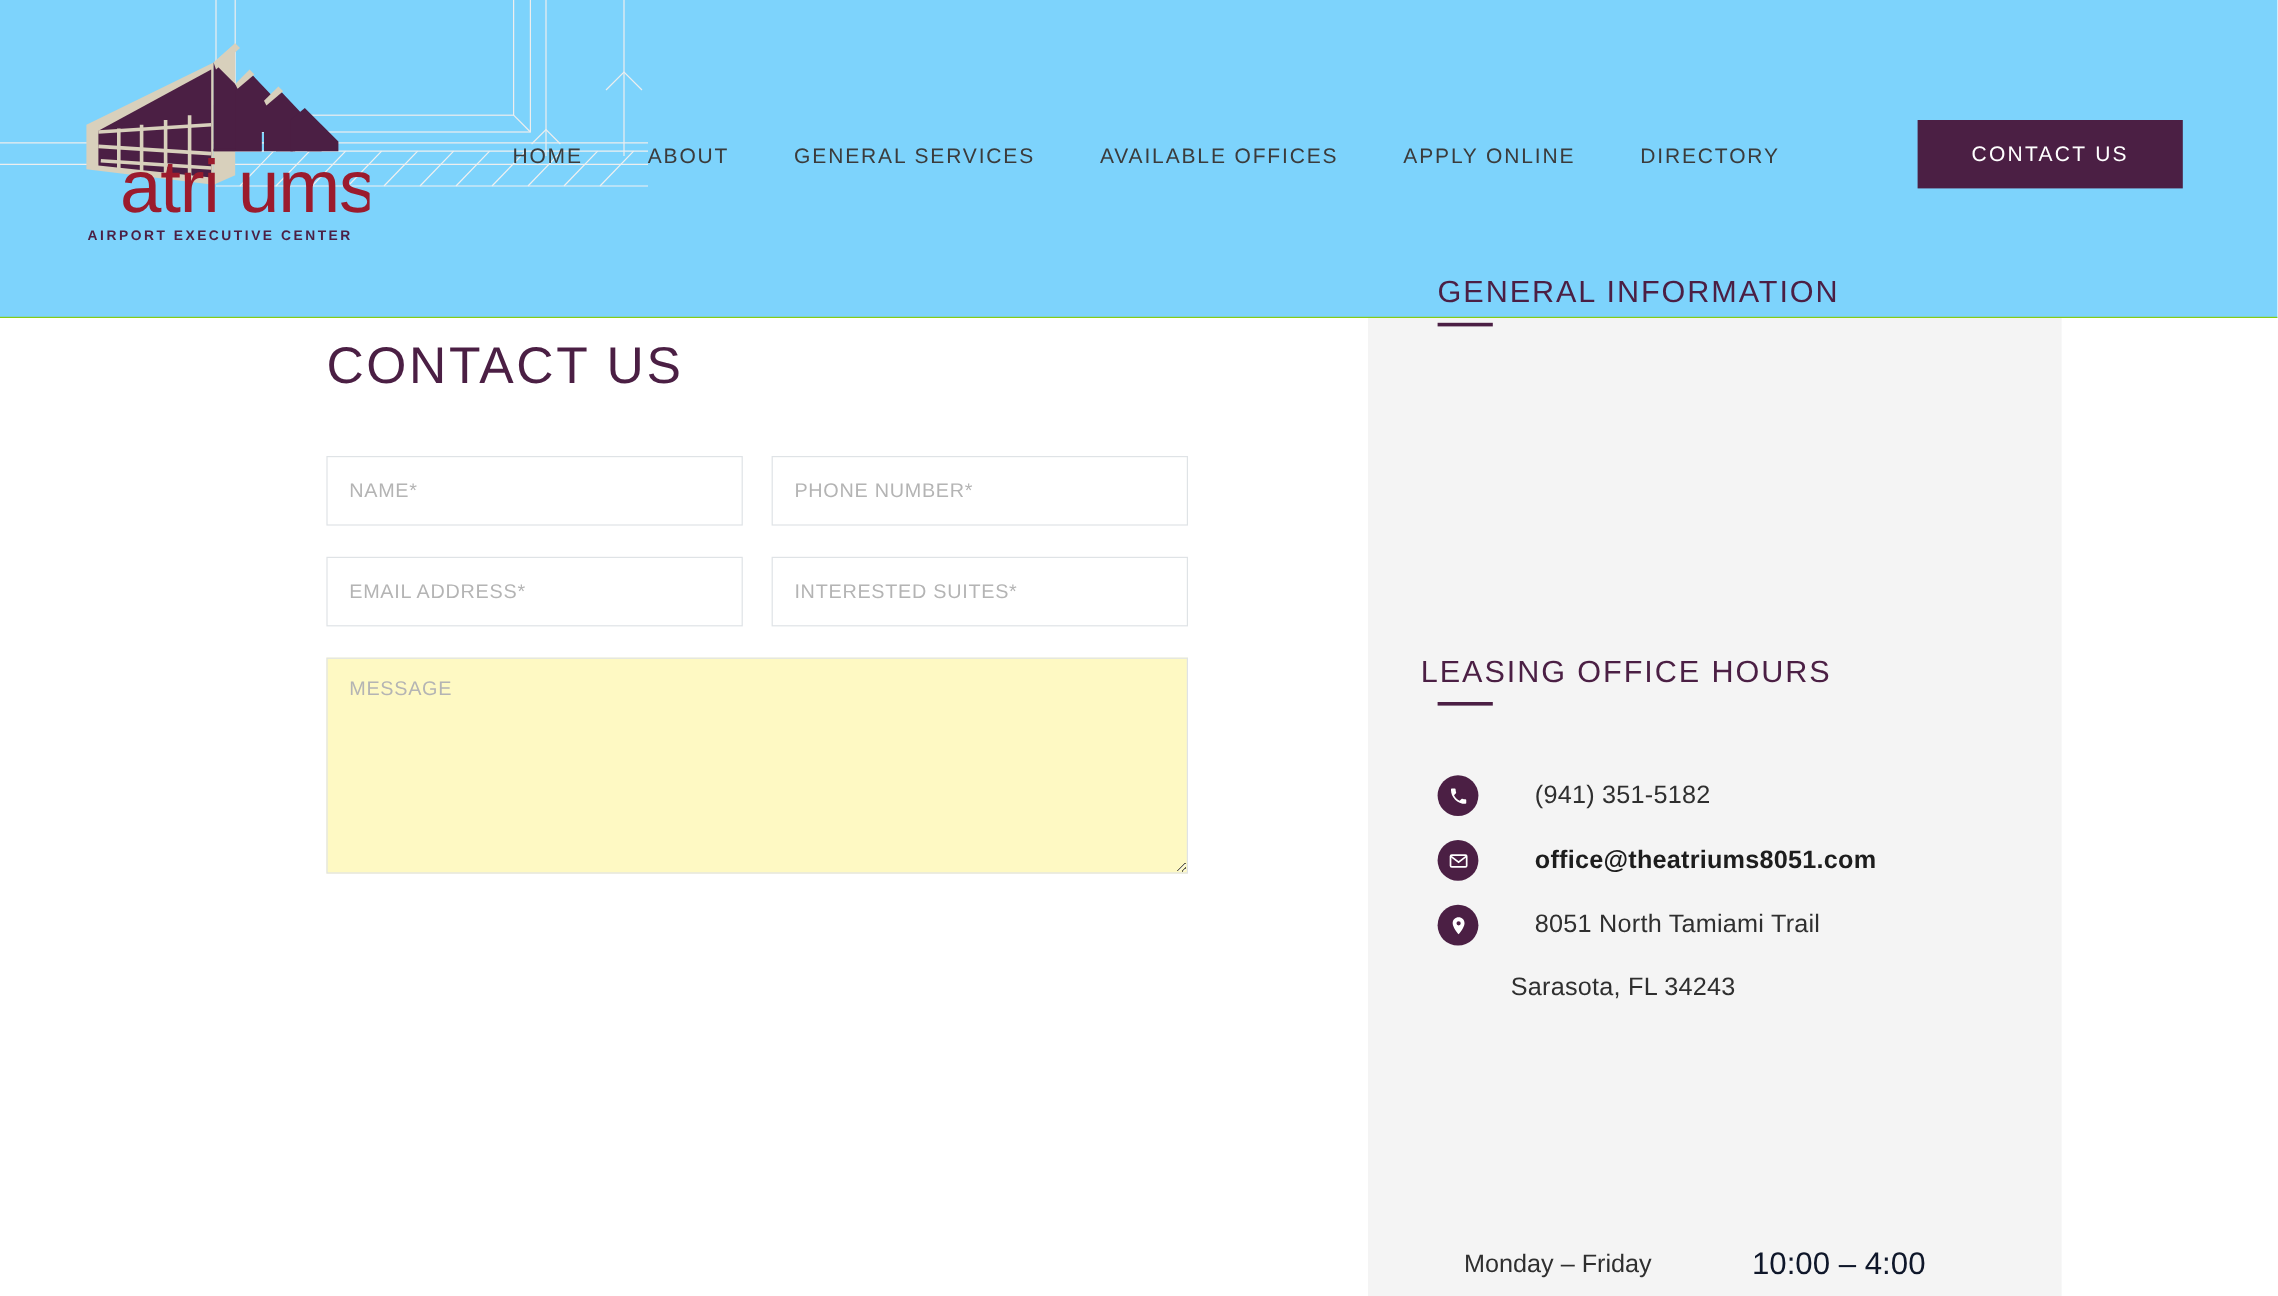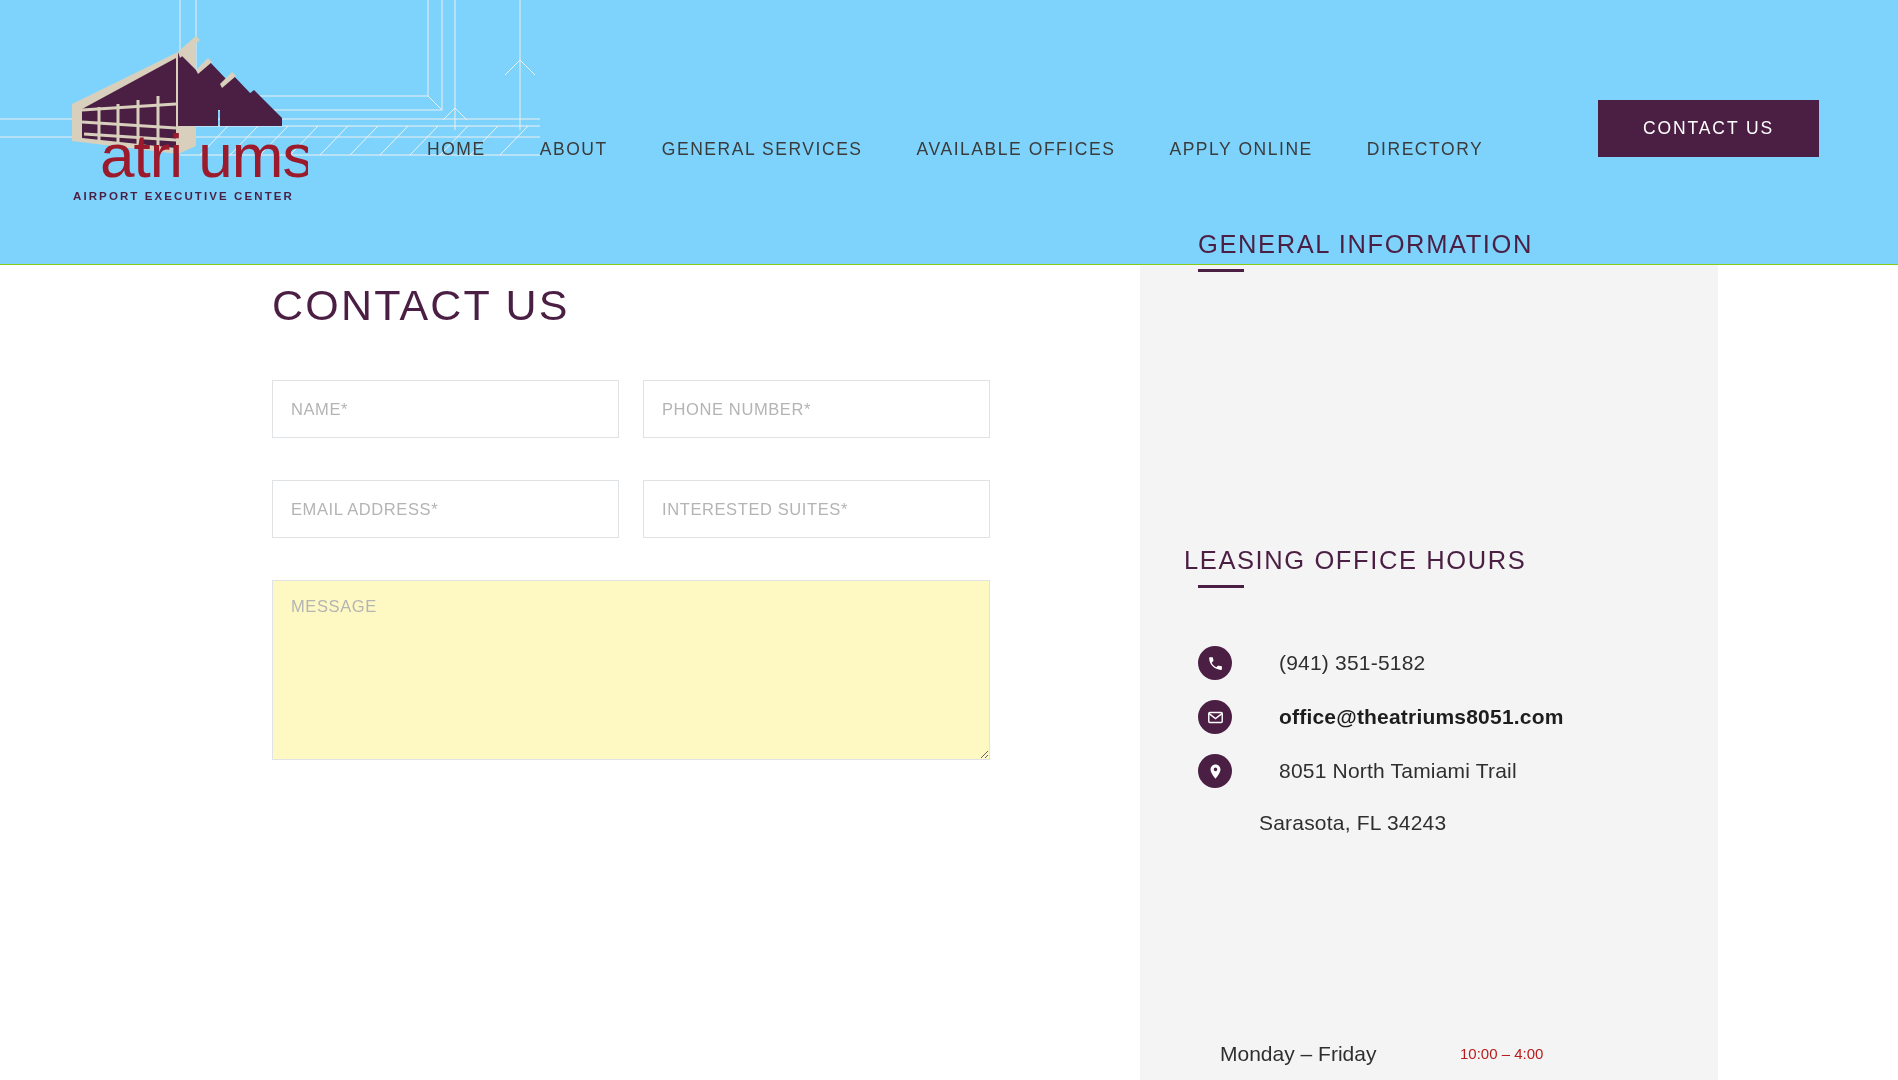--- a/index.html
+++ b/index.html
@@ -35,21 +35,21 @@
     height: 210px;
   }
   .logo-svg { display: block; }
 
   .nav {
     position: absolute;
     left: 400px;
     top: 100px;
     height: 60px;
     display: flex;
-    align-items: flex-end;
+    align-items: center;
     gap: 0px;
   }
   .nav-item {
     color: #3b3b3b;
     font-size: 17.5px;
     letter-spacing: 1.55px;
     font-weight: 400;
     padding: 0 27px;
     white-space: nowrap;
     cursor: pointer;
@@ -99,21 +99,21 @@
 
   .form {
     position: absolute;
     left: 272px;
     top: 115px;
     width: 718px;
   }
   .row {
     display: flex;
     gap: 24px;
-    margin-bottom: 42px;
+    margin-bottom: 26px;
   }
   .field {
     flex: 1;
     height: 58px;
     border: 1px solid #dfe3e6;
     background: #ffffff;
     padding: 0 18px;
     font-size: 16.5px;
     letter-spacing: 0.6px;
     color: #555;
@@ -210,22 +210,22 @@
     border-bottom: 1px solid #e2e2e2;
   }
   .hours-row:last-child { border-bottom: 1px solid #e2e2e2; }
   .hours-day {
     width: 262px;
     padding-left: 22px;
     font-size: 21px;
     color: #2f2f2f;
   }
   .hours-time {
-    font-size: 15px;
-    color: #b91c1c;
+    font-size: 26px;
+    color: #0f172a;
   }
 </style>
 </head>
 <body>
 
 <div class="header">
 
   <svg class="blueprint" viewBox="0 0 1898 265" xmlns="http://www.w3.org/2000/svg">
     <g stroke="#eeeeee" stroke-width="1" fill="none">
       <rect x="180" y="-40" width="262" height="150"></rect>

